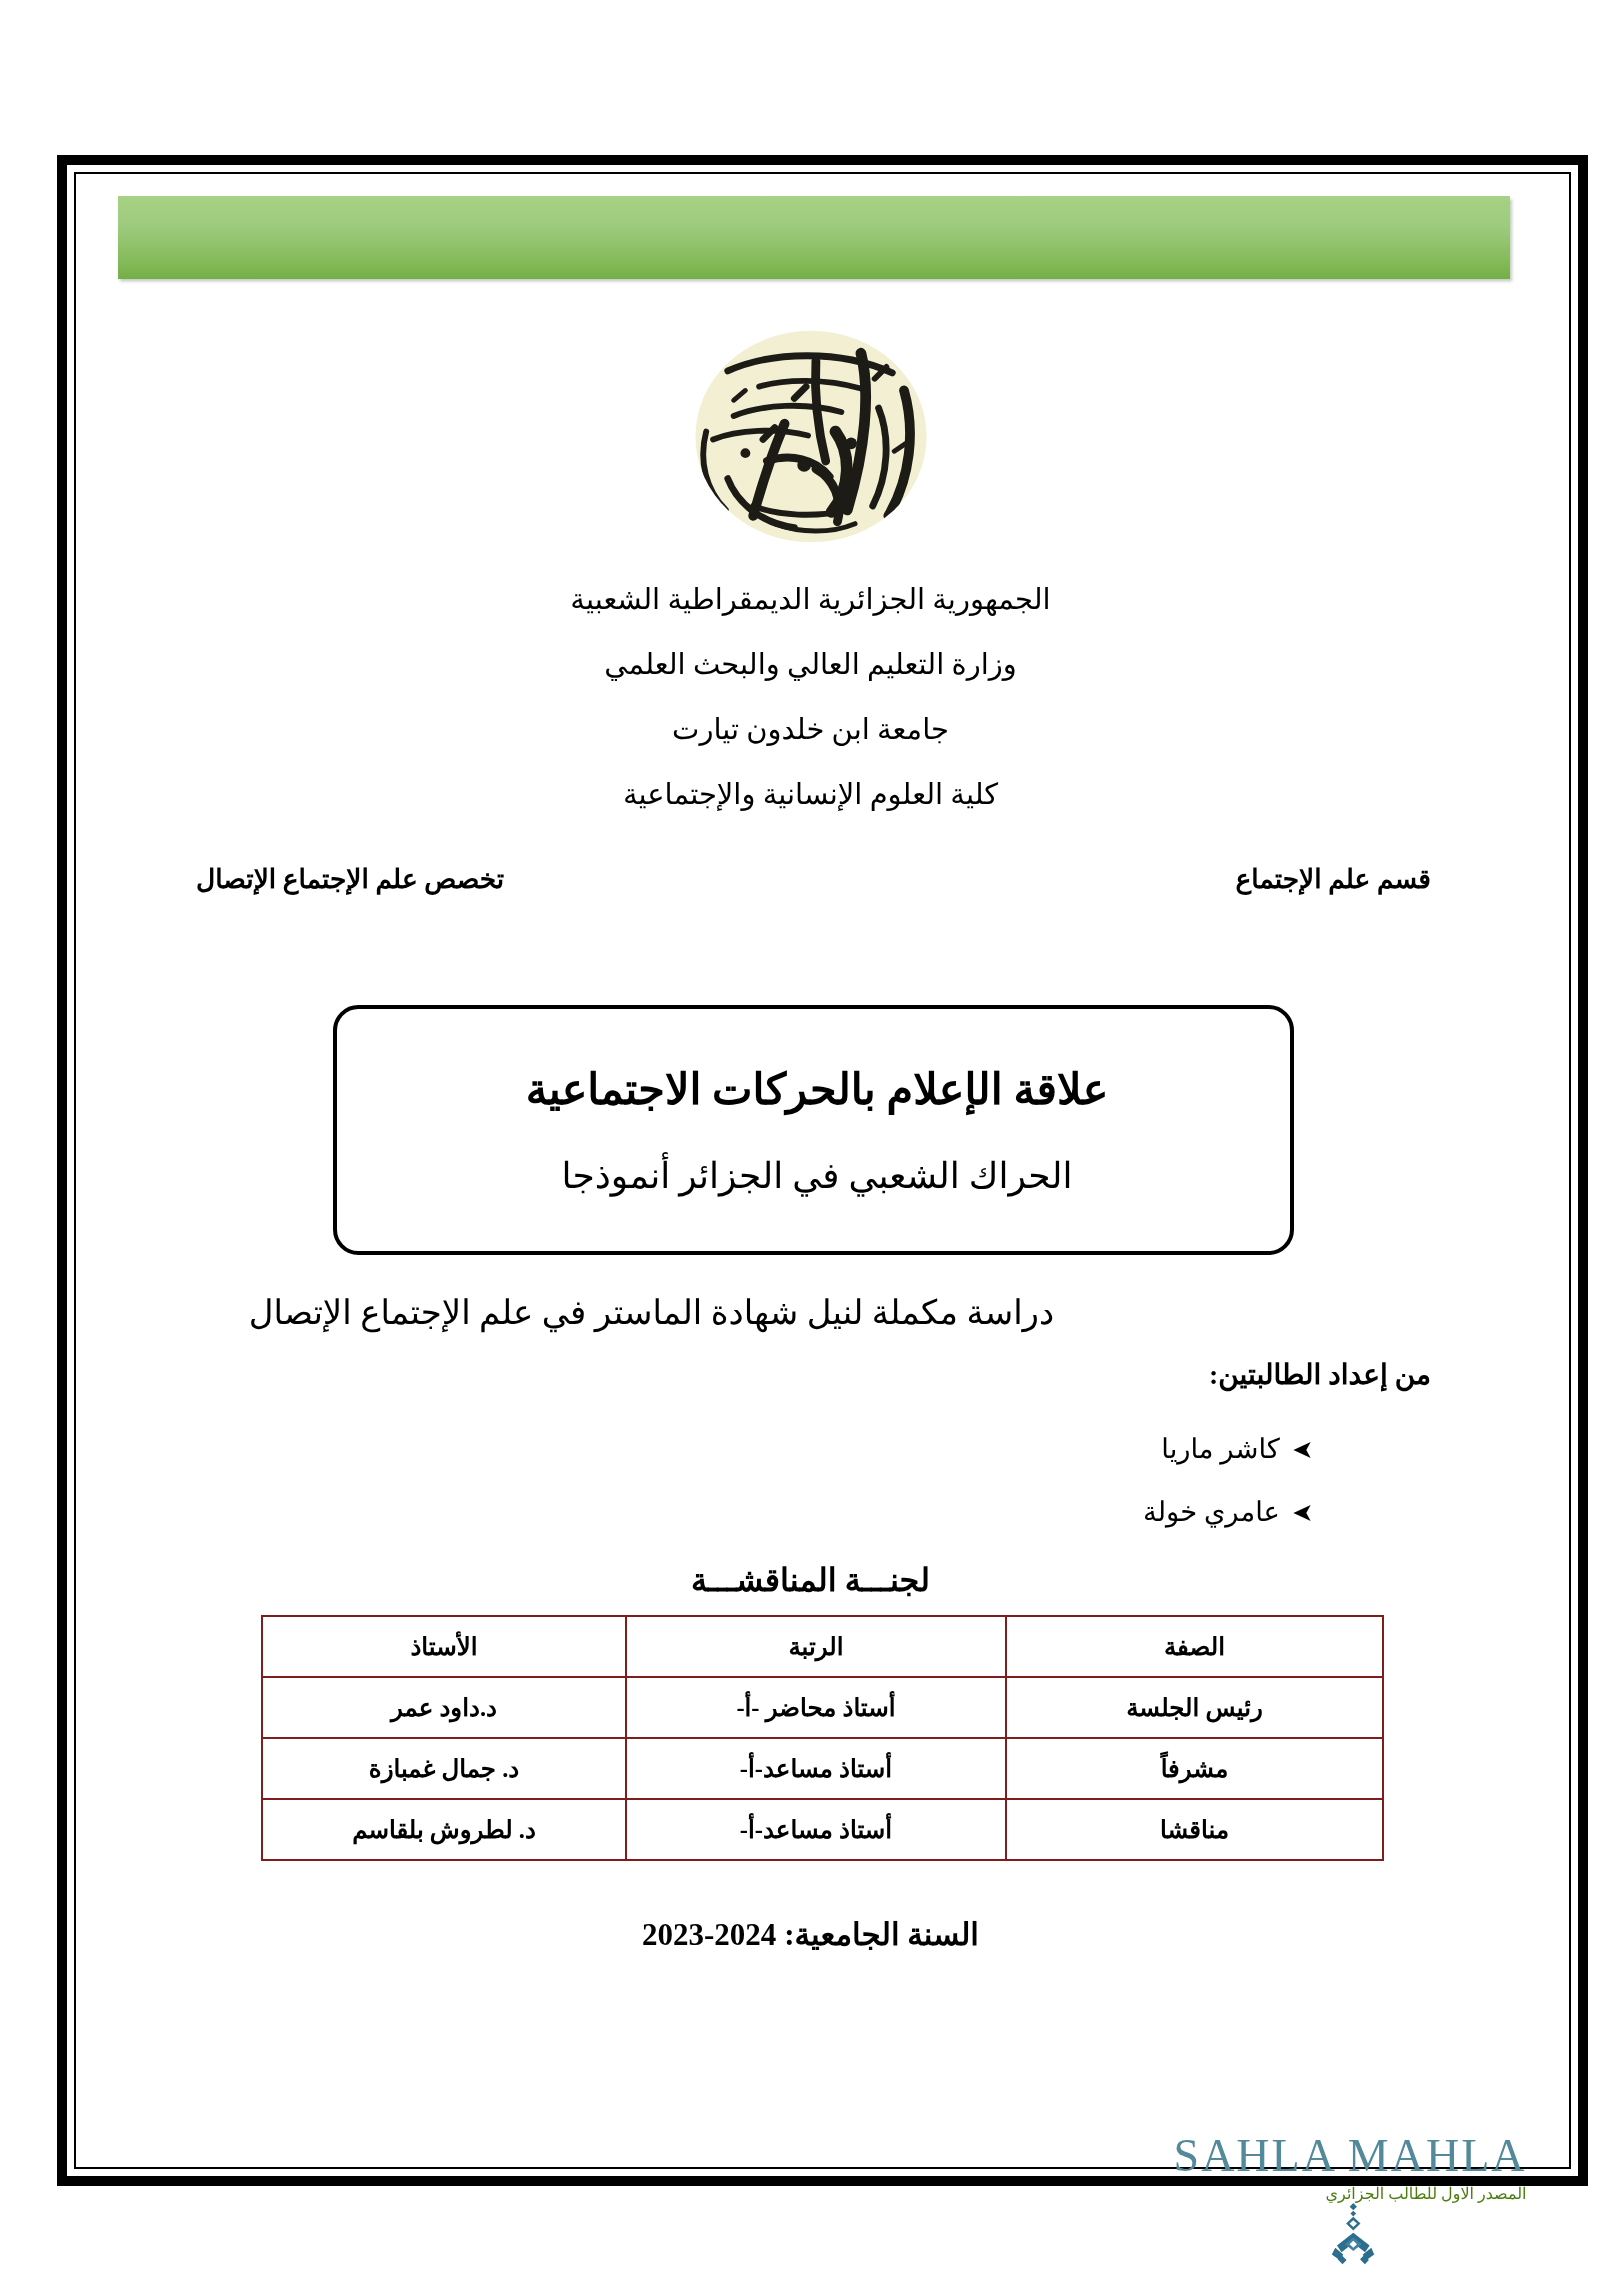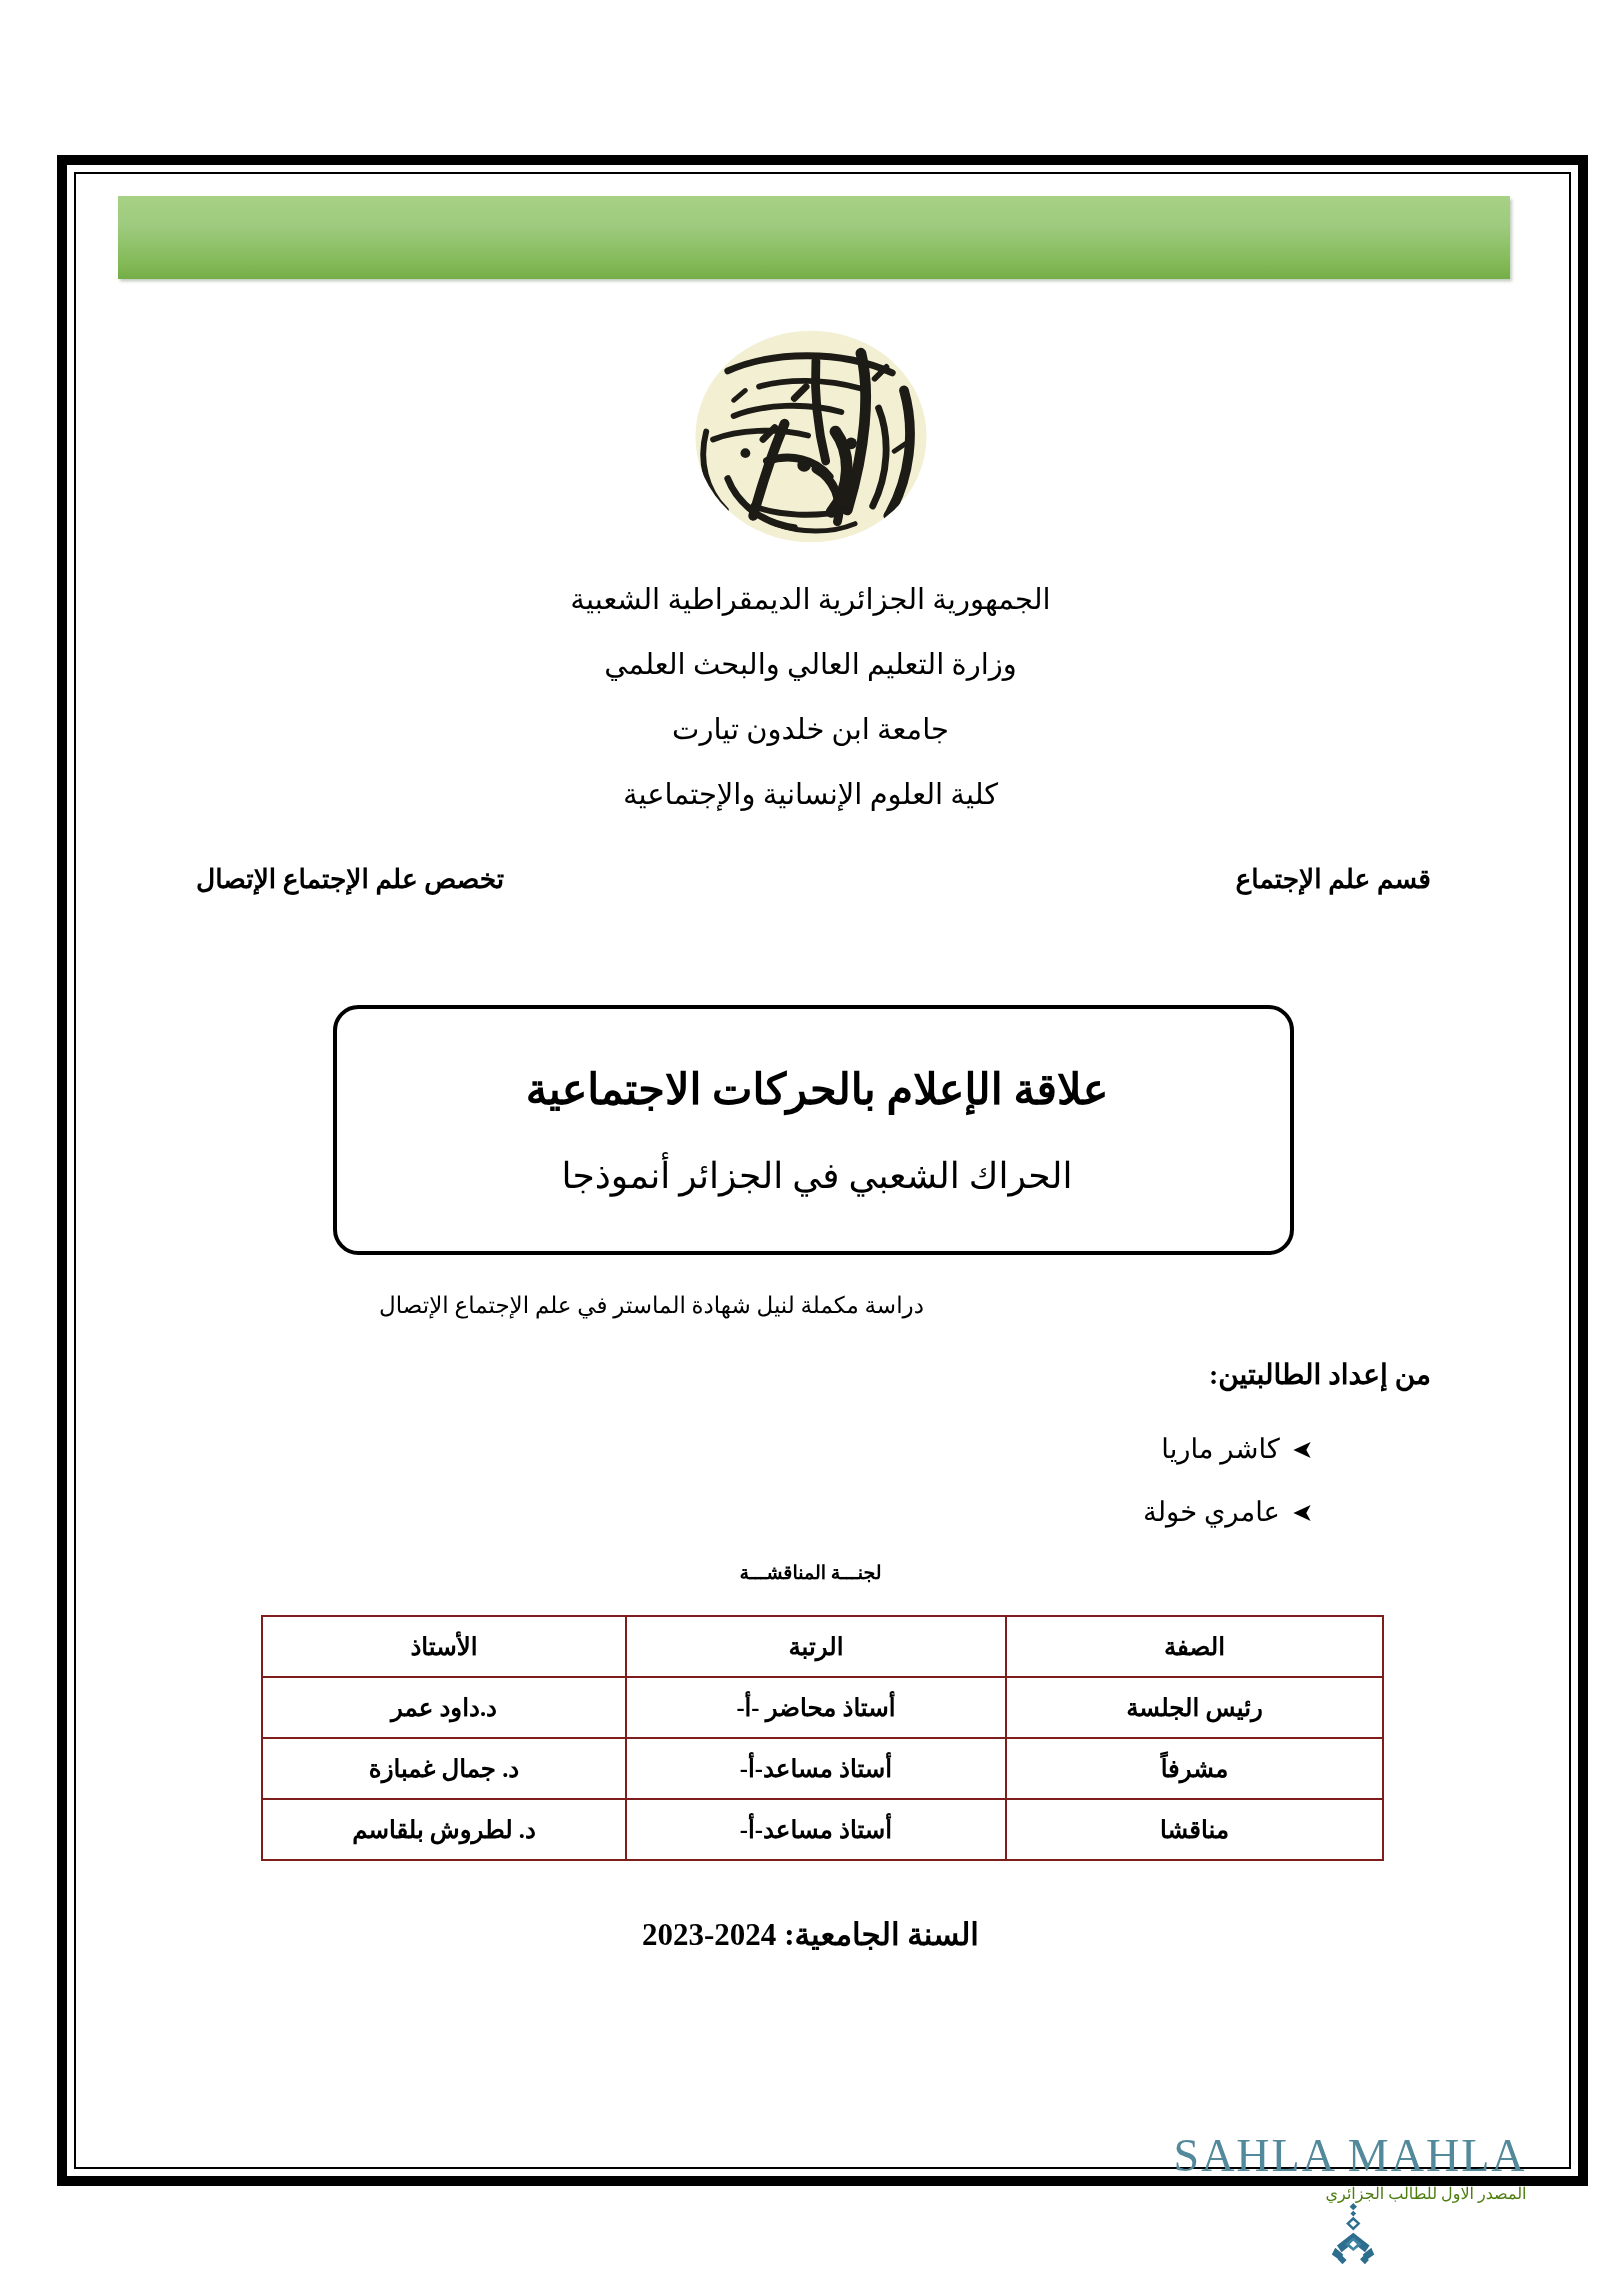--- a/index.html
+++ b/index.html
@@ -118,21 +118,21 @@
     font-size: 36px;
   }
 
   
   .thesis-note {
     position: absolute;
     left: 0;
     top: 1292px;
     width: 1303px;
     text-align: center;
-    font-size: 23px;
+    font-size: 34px;
   }
 
   
   .authors-block {
     position: absolute;
     left: 196px;
     top: 1358px;
     width: 1235px;
     display: flex;
     justify-content: space-between;
@@ -163,21 +163,21 @@
     margin-top: 13.7px;
   }
 
   
   .jury-title {
     position: absolute;
     left: 0;
     top: 1561px;
     width: 1621px;
     text-align: center;
-    font-size: 19px;
+    font-size: 32px;
     font-weight: bold;
   }
   table.jury-table {
     position: absolute;
     left: 261px;
     top: 1615px;
     width: 1121px;
     border-collapse: collapse;
     table-layout: fixed;
   }

